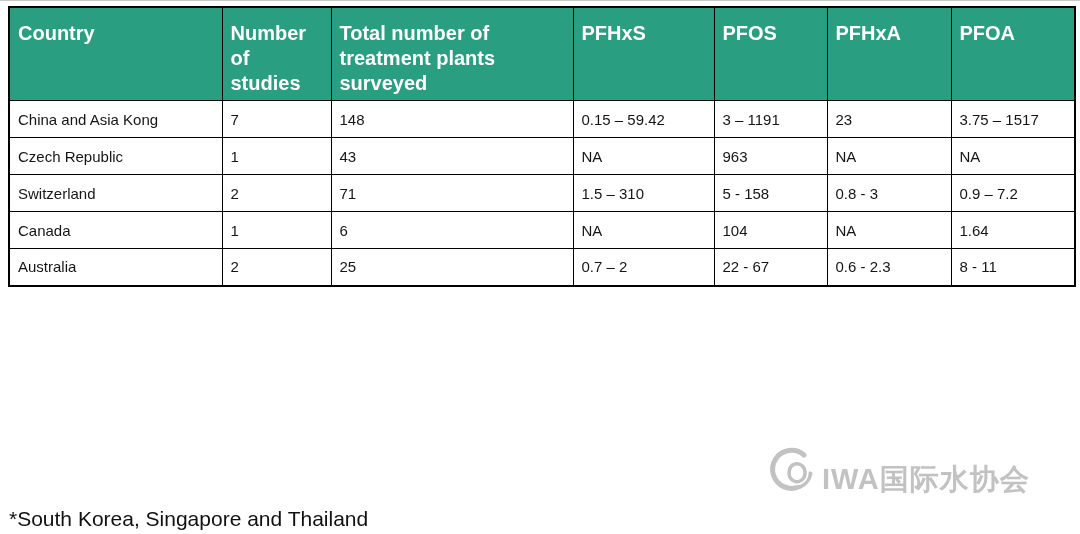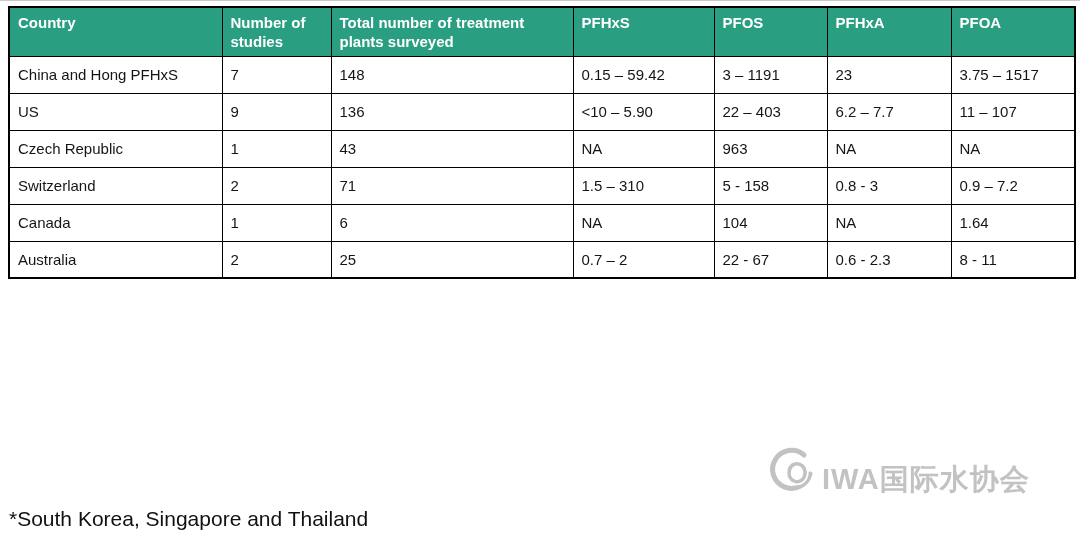--- a/index.html
+++ b/index.html
@@ -25,24 +25,24 @@
     border: 2px solid #000;
     font-size: 15px;
     color: #151515;
   }
   table.data-table th {
     background: #2a9e81;
     color: #ffffff;
     font-weight: bold;
     text-align: left;
     vertical-align: top;
-    padding: 6px 8px 4px 8px;
+    padding: 13px 8px 4px 8px;
     border: 1px solid #000;
     height: 44px;
-    font-size: 15px;
+    font-size: 20px;
     line-height: 1.25;
   }
   table.data-table td {
     border: 1px solid #000;
     height: 37px;
     padding: 2px 8px;
     vertical-align: middle;
     white-space: nowrap;
     overflow: hidden;
   }
@@ -98,36 +98,27 @@
         <th>Number of studies</th>
         <th>Total number of treatment plants surveyed</th>
         <th>PFHxS</th>
         <th>PFOS</th>
         <th>PFHxA</th>
         <th>PFOA</th>
       </tr>
     </thead>
     <tbody id="table-body">
         <tr>
-          <td>China and Hong PFHxS</td>
+          <td>China and Asia Kong</td>
           <td>7</td>
           <td>148</td>
           <td>0.15 – 59.42</td>
           <td>3 – 1191</td>
           <td>23</td>
           <td>3.75 – 1517</td>
-        </tr>
-        <tr>
-          <td>US</td>
-          <td>9</td>
-          <td>136</td>
-          <td>&lt;10 – 5.90</td>
-          <td>22 – 403</td>
-          <td>6.2 – 7.7</td>
-          <td>11 – 107</td>
         </tr>
         <tr>
           <td>Czech Republic</td>
           <td>1</td>
           <td>43</td>
           <td>NA</td>
           <td>963</td>
           <td>NA</td>
           <td>NA</td>
         </tr>

